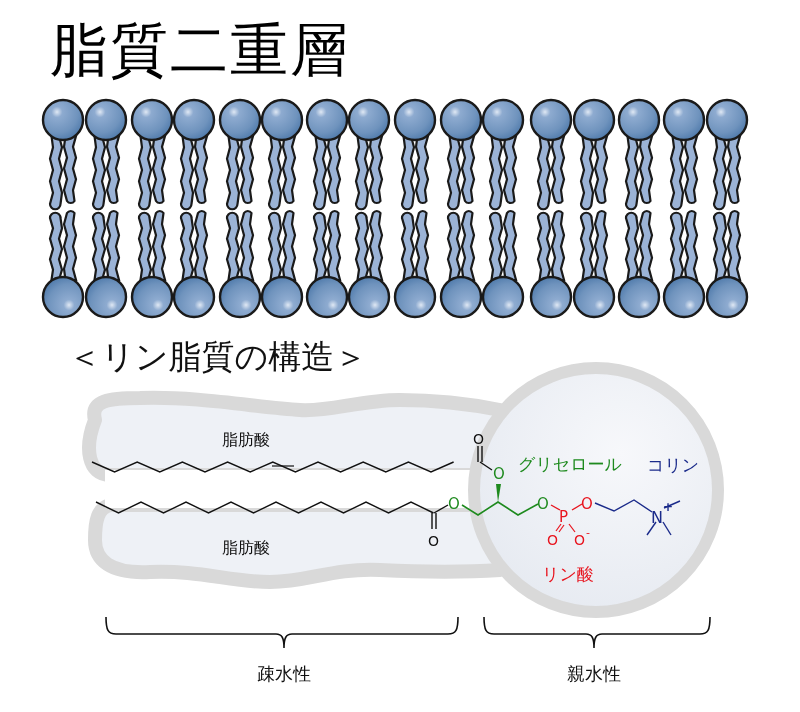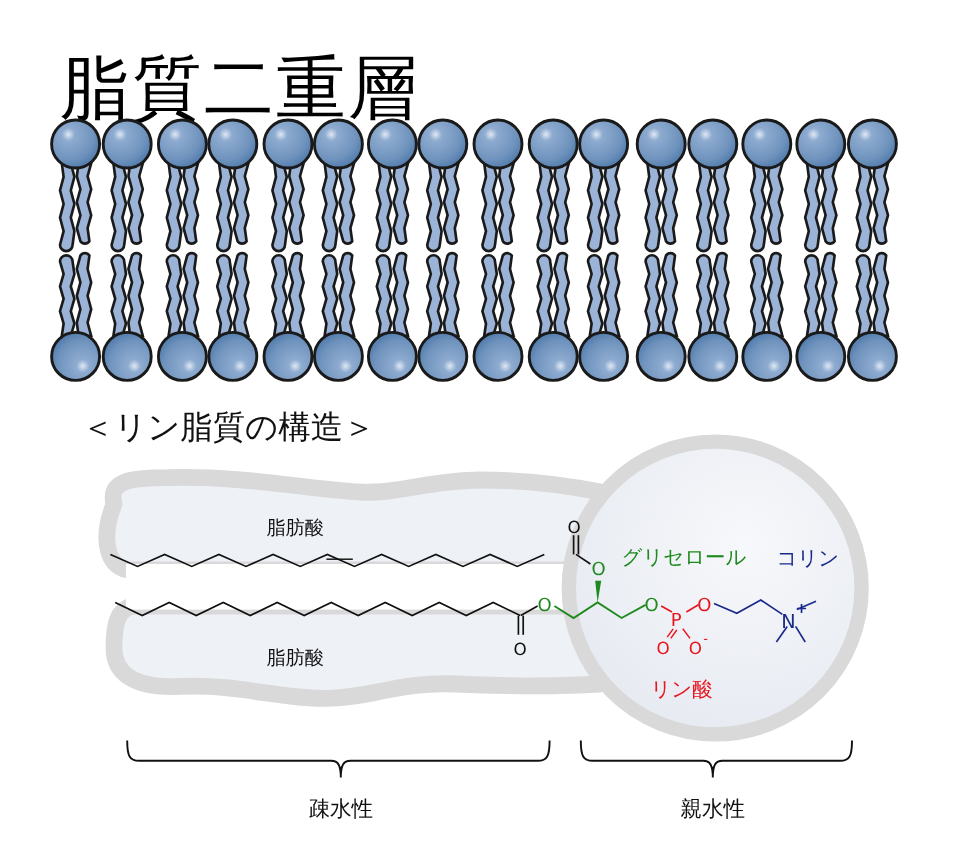--- a/index.html
+++ b/index.html
@@ -1,18 +1,18 @@
 <!DOCTYPE html>
 <html><head>
 <meta charset="utf-8">
 <style>
   html,body{margin:0;padding:0;background:#ffffff;}
   body{width:800px;height:712px;position:relative;overflow:hidden;font-family:"DejaVu Sans",sans-serif;}
-  #title{position:absolute;left:50px;top:18px;font-size:58px;line-height:64px;color:#000;letter-spacing:2px;font-family:"DejaVu Sans",sans-serif;margin-top:23px;}
-  #subtitle{position:absolute;left:68px;top:340px;font-size:27px;line-height:34px;color:#111;}
+  #title{position:absolute;left:50px;top:18px;font-size:58px;line-height:64px;color:#000;letter-spacing:2px;font-family:"DejaVu Sans",sans-serif;}
+  #subtitle{position:absolute;left:68px;top:340px;font-size:33px;line-height:34px;color:#111;}
   svg{position:absolute;left:0;top:0;}
   .lbl{font-family:"DejaVu Sans",sans-serif;}
 </style>
 </head>
 <body>
 
 <div id="title">脂質二重層</div>
 
 <svg id="bilayer" width="800" height="330" viewBox="0 0 800 330">
   <defs>

